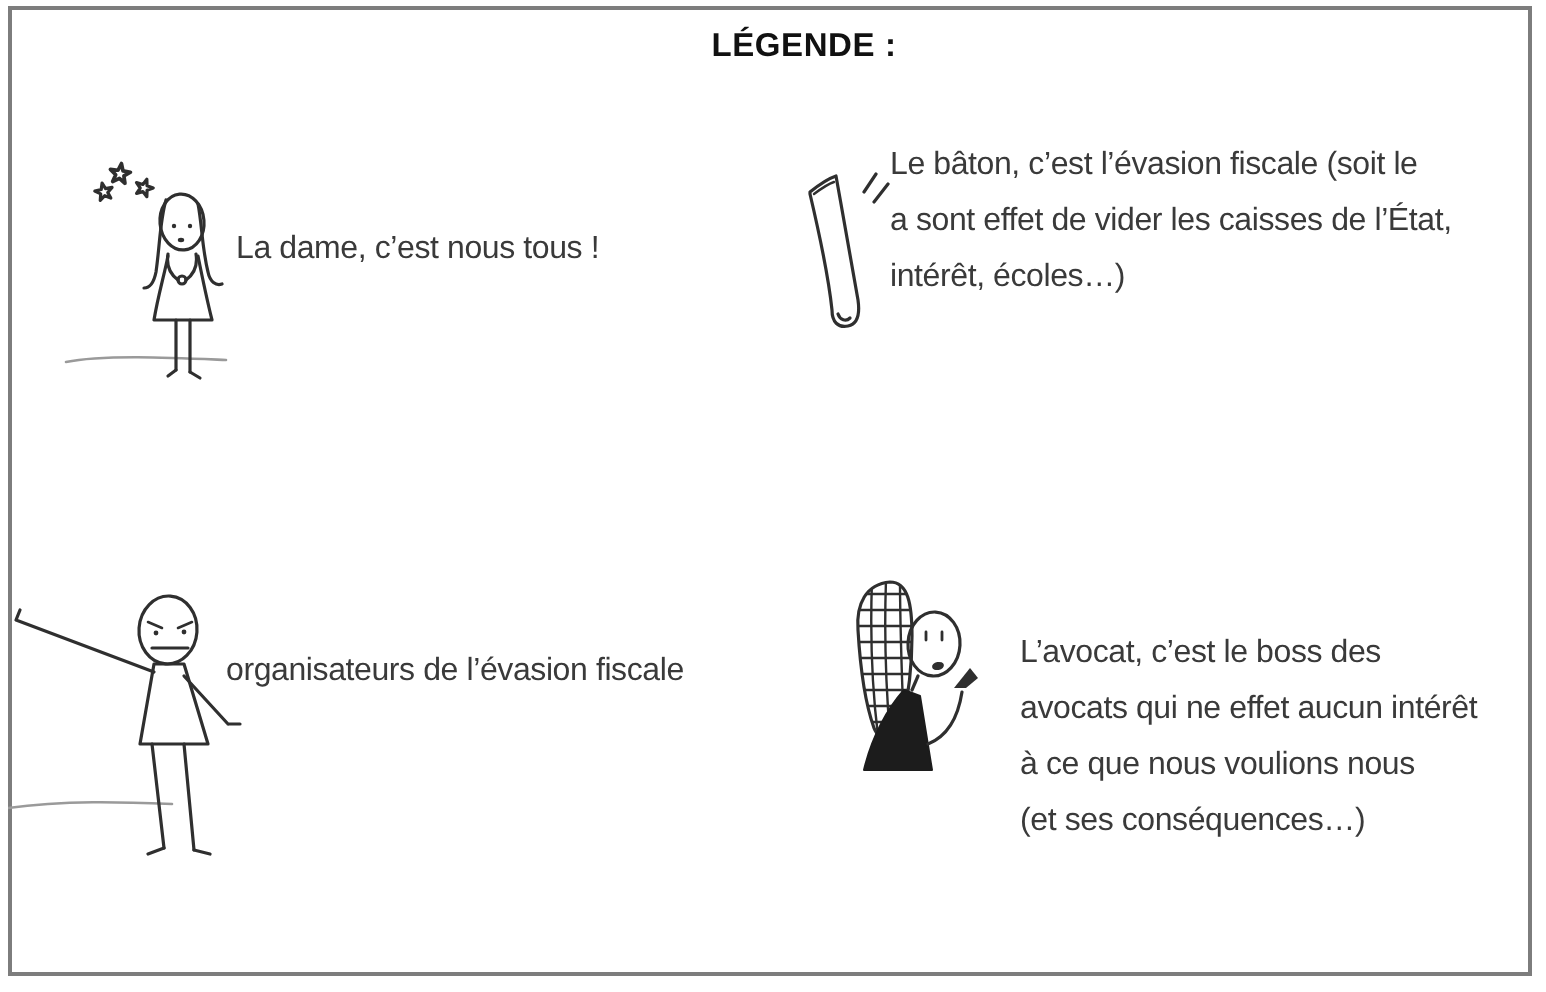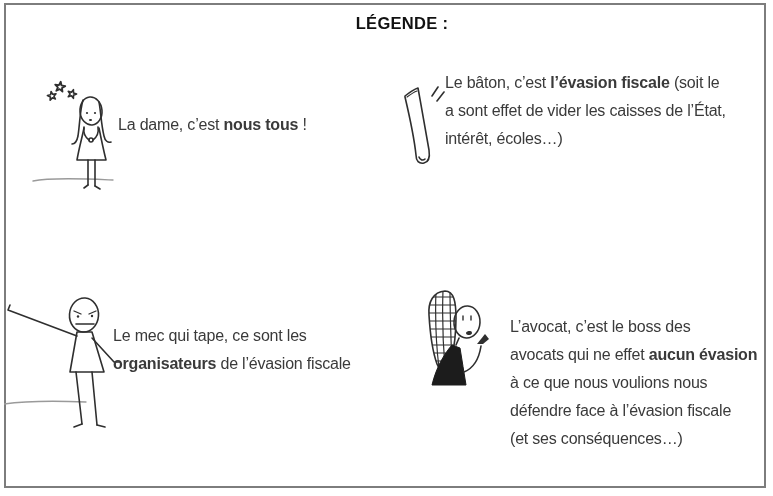--- a/index.html
+++ b/index.html
@@ -20,21 +20,21 @@
     position:absolute;left:0;right:0;top:14px;text-align:center;
     font-weight:bold;font-size:16.5px;letter-spacing:0.3px;color:var(--title);margin-left:31px;
   }
   .item{position:absolute;}
   #item-dame{left:0;top:78px;width:385px;height:140px;}
   #item-baton{left:385px;top:69px;width:380px;height:180px;}
   #item-mec{left:0;top:294px;width:385px;height:140px;}
   #item-avocat{left:414px;top:288px;width:352px;height:172px;}
   .abs{position:absolute;}
   .tline{line-height:28px;white-space:pre;}
-  .tline b{font-weight:bold;}
+  .tline b{font-weight:normal;}
   .baton-float{float:left;margin:15px 0 20px 14px;}
   
   .sk{stroke:var(--ink);fill:none;stroke-width:1.6;stroke-linecap:round;stroke-linejoin:round;}
   .sk-thin{stroke:var(--ink);fill:none;stroke-width:1.2;stroke-linecap:round;}
   .fillink{fill:var(--ink);stroke:none;}
   .ground{stroke:var(--ground);fill:none;stroke-width:1.3;stroke-linecap:round;}
   .facefill{fill:var(--paper);}
 </style>
 </head>
 <body>
@@ -101,21 +101,20 @@
         <path d="M88,44 L110,68 M110,68 l6,0"></path>
         <path d="M72,78 L78,130 M88,78 L93,131"></path>
         <path d="M78,130 l-8,3 M93,131 l8,2"></path>
       </g>
       <g class="fillink">
         <circle cx="74" cy="22.5" r="1.2"></circle>
           <circle cx="88" cy="22" r="1.2"></circle>
       </g>
     </svg>
     <div class="abs" style="left:113px;top:28px">
-        <div class="tline"><span>Le mec qui tape, ce sont les</span></div>
         <div class="tline"><b>organisateurs</b><span> de l’évasion fiscale</span></div>
       </div>
   </div>
 
   <div class="item" id="item-avocat">
     <svg class="abs" style="left:0;top:0" width="78" height="102" viewBox="0 0 78 102">
       <defs>
         <clipPath id="wigclip">
           <path d="M31,3 C19,4 14,14 15,27 C16,44 18,62 23,76 C26,84 35,83 37,75 C40,61 42,46 42,30 C42,14 40,3 31,3 Z"></path>
         </clipPath>
@@ -130,19 +129,18 @@
         <path d="M13,9 H44 M13,17 H44 M13,25 H44 M13,33 H44 M13,41 H44 M13,49 H44 M13,57 H44 M13,65 H44 M13,73 H44"></path>
         <path d="M22,2 C21,30 22,56 25,80 M29,2 C28,30 29,56 31,80 M36,2 C36,28 37,52 38,78"></path>
       </g>
       <path class="sk" d="M31,3 C19,4 14,14 15,27 C16,44 18,62 23,76 C26,84 35,83 37,75 C40,61 42,46 42,30 C42,14 40,3 31,3 Z" stroke-width="1.5"></path>
       <path d="M38,57 C30,66 22,80 18,97 L52,97 C50,85 48,72 46,60 Z" fill="#1c1c1c" stroke="#1c1c1c" stroke-linejoin="round"></path>
       <path class="sk" d="M50,84 C60,80 65,71 67,58"></path>
       <path class="fillink" d="M63,56 l8,-10 l4,5 l-6,5 Z"></path>
     </svg>
     <div class="abs" style="left:96px;top:25px">
         <div class="tline"><span>L’avocat, c’est le boss des</span></div>
-        <div class="tline"><span>avocats qui ne effet </span><b>aucun évasion</b></div>
+        <div class="tline"><span>avocats qui ne effet </span><b>aucun intérêt</b></div>
         <div class="tline"><span>à ce que nous voulions nous</span></div>
-        <div class="tline"><span>défendre face à l’évasion fiscale</span></div>
         <div class="tline"><span>(et ses conséquences…)</span></div>
       </div>
   </div>
 </div>
 
 </body></html>

